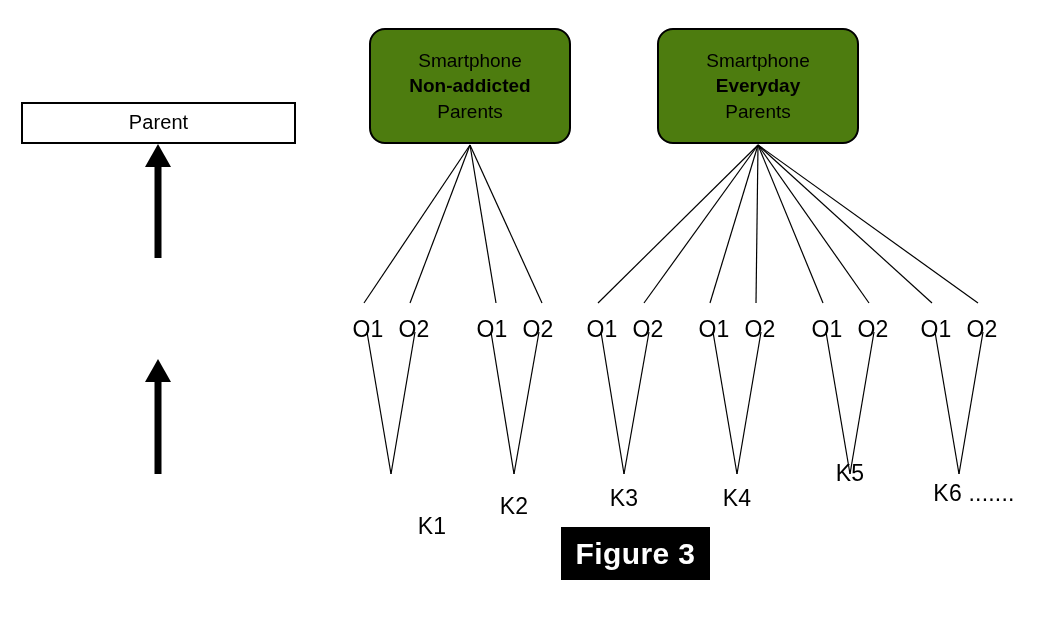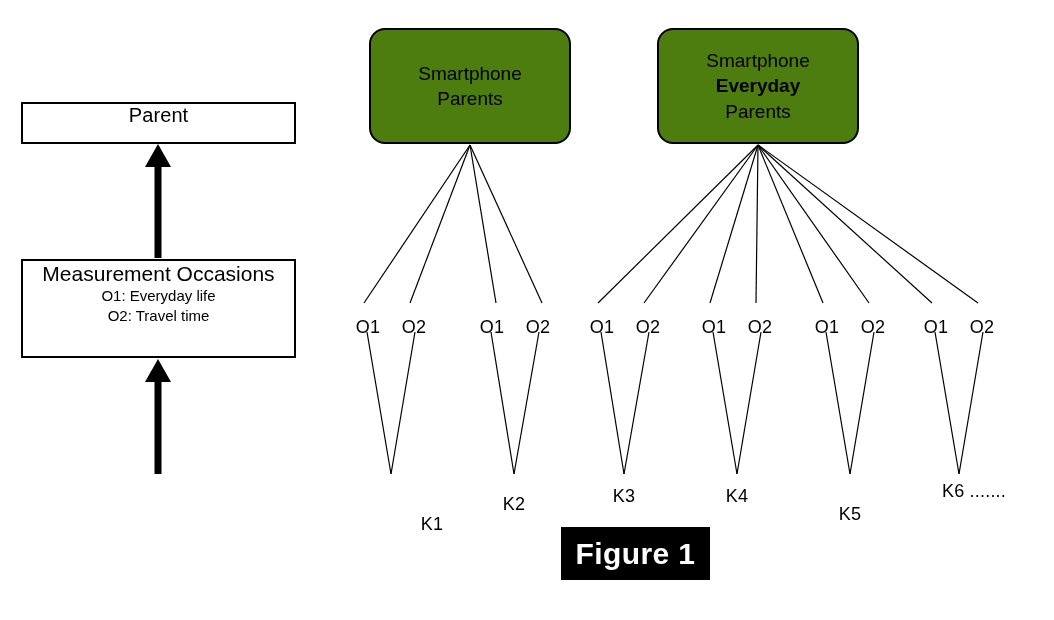--- a/index.html
+++ b/index.html
@@ -29,21 +29,21 @@
 
   
   .lbox {
     position: absolute;
     box-sizing: border-box;
     border: 2px solid #000000;
     background: #ffffff;
     display: flex;
     flex-direction: column;
     align-items: center;
-    justify-content: flex-start;
+    justify-content: center;
     text-align: center;
   }
   #box-parent {
     left: 21px;
     top: 102px;
     width: 275px;
     height: 42px;
   }
   #box-measure {
     left: 21px;
@@ -98,21 +98,21 @@
     top: 28px;
     width: 202px;
     height: 116px;
   }
   .gbox-line.strong {
     font-weight: bold;
   }
 
   .node-label {
     position: absolute;
-    font-size: 18px;
+    font-size: 23px;
     line-height: 1;
     white-space: nowrap;
     transform: translate(-50%, 0);
   }
   .o-label { letter-spacing: 0.2px; }
   .k-label { letter-spacing: 0.2px; }
 
   
   #figure-plate {
     position: absolute;
@@ -182,29 +182,25 @@
 
       <line x1="935" y1="332" x2="959" y2="474"></line>
       <line x1="983" y1="332" x2="959" y2="474"></line>
     </g>
   </svg>
 
   <div class="lbox" id="box-parent">
     <div class="lbox-title">Parent</div>
   </div>
 
-  <div class="lbox" id="box-measure">
-    <div class="lbox-title-big">Measurement Occasions</div>
-    <div class="lbox-sub">O1: Everyday life</div>
-    <div class="lbox-sub">O2: Travel time</div>
-  </div>
 
 
   <div class="gbox" id="box-group-0">
     <div class="gbox-line">Smartphone</div>
+    <div class="gbox-line strong">Non-addicted</div>
     <div class="gbox-line">Parents</div>
   </div>
 
   <div class="gbox" id="box-group-1">
     <div class="gbox-line">Smartphone</div>
     <div class="gbox-line strong">Everyday</div>
     <div class="gbox-line">Parents</div>
   </div>
 
   <div id="occasion-layer">
@@ -219,21 +215,21 @@
       <div class="node-label o-label" style="left: 827px; top: 318px;">O1</div>
       <div class="node-label o-label" style="left: 873px; top: 318px;">O2</div>
       <div class="node-label o-label" style="left: 936px; top: 318px;">O1</div>
       <div class="node-label o-label" style="left: 982px; top: 318px;">O2</div>
     </div>
   <div id="kid-layer">
       <div class="node-label k-label" style="left: 391px; top: 515px; margin-left: 41px;">K1</div>
       <div class="node-label k-label" style="left: 514px; top: 487px; margin-top: 8px;">K2</div>
       <div class="node-label k-label" style="left: 624px; top: 487px;">K3</div>
       <div class="node-label k-label" style="left: 737px; top: 487px; text-align: right;">K4</div>
-      <div class="node-label k-label" style="left: 850px; top: 505px;">K5</div>
+      <div class="node-label k-label" style="left: 850px; top: 462px;">K5</div>
       <div class="node-label k-label" style="left: 974px; top: 482px;">K6 .......</div>
     </div>
 
   <div id="figure-plate">
-    <span>Figure 1</span>
+    <span>Figure 3</span>
   </div>
 
 </div>
 
 </body></html>

